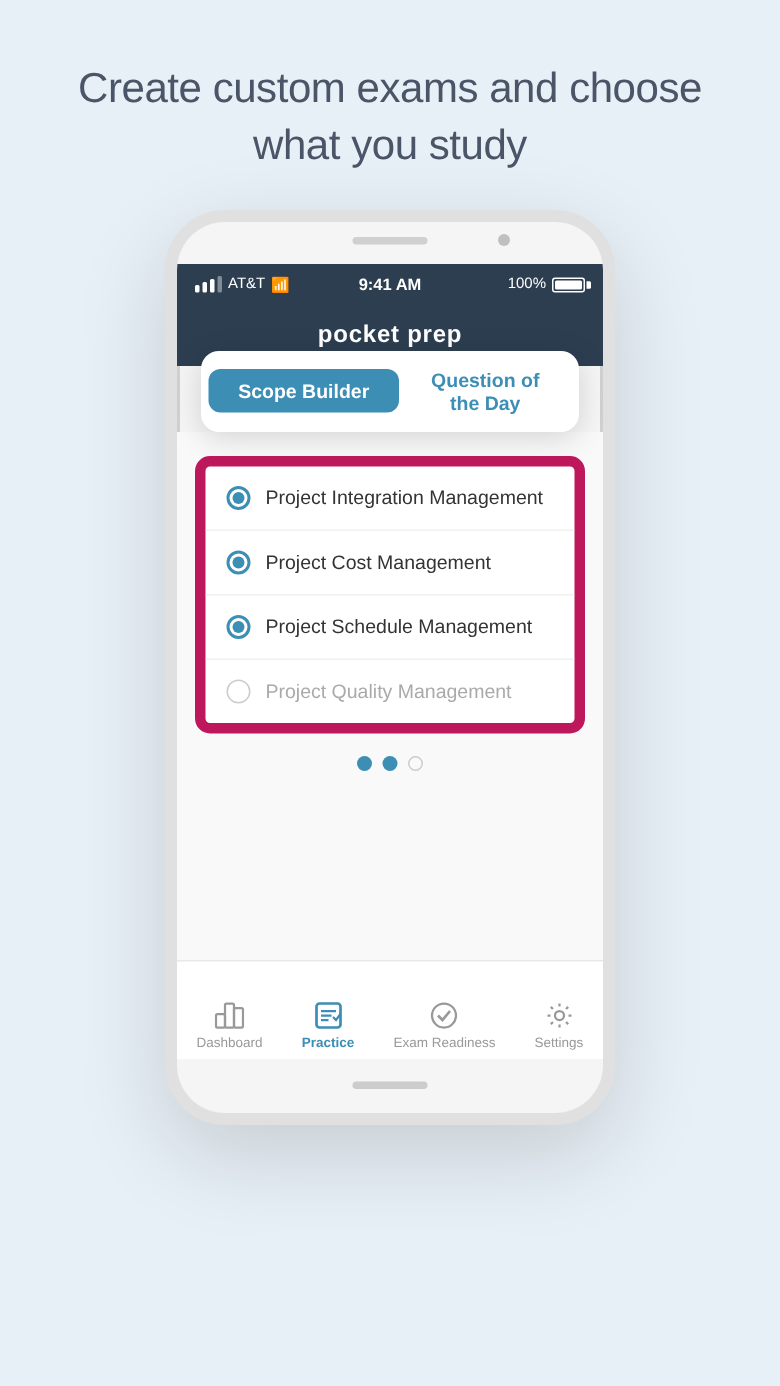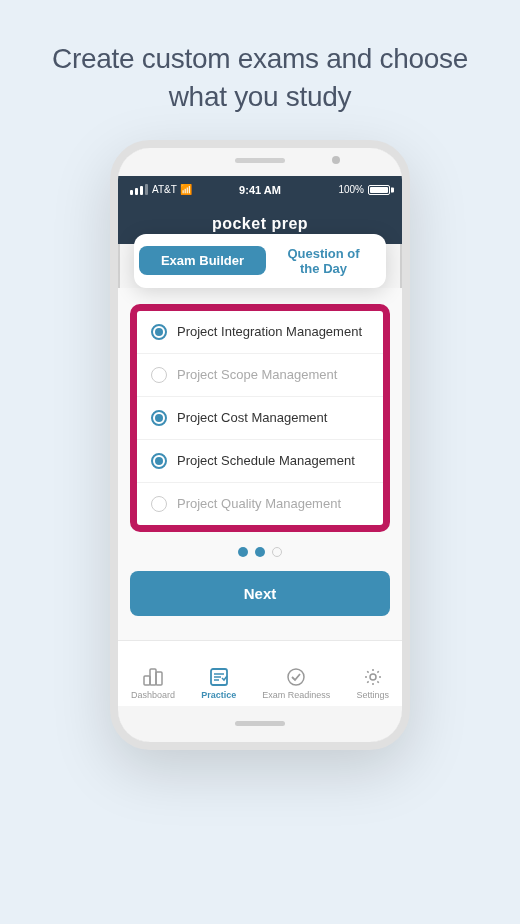--- a/index.html
+++ b/index.html
@@ -419,38 +419,34 @@
         </div>
       </div>
     </div>
   </div>
 
   <div class="app-header">
     <span class="app-title">pocket prep</span>
   </div>
 
   <div class="tab-switcher">
-    <div class="tab-active">Exam Builder</div>
+    <div class="tab-active">Scope Builder</div>
     <div class="tab-inactive">Question of the Day</div>
   </div>
 
   <div class="phone-content">
 
 
     <div class="option-list">
 
       <div class="option-item">
         <div class="radio-selected"></div>
         <span class="option-label-selected">Project Integration Management</span>
       </div>
 
-      <div class="option-item">
-        <div class="radio-unselected"></div>
-        <span class="option-label-unselected">Project Scope Management</span>
-      </div>
 
       <div class="option-item">
         <div class="radio-selected"></div>
         <span class="option-label-selected">Project Cost Management</span>
       </div>
 
       <div class="option-item">
         <div class="radio-selected"></div>
         <span class="option-label-selected">Project Schedule Management</span>
       </div>
@@ -461,21 +457,20 @@
       </div>
 
     </div>
 
     <div class="pagination">
       <div class="dot-filled"></div>
       <div class="dot-filled"></div>
       <div class="dot-empty"></div>
     </div>
 
-    <button class="next-btn">Next</button>
 
   </div>
 
   <div class="bottom-nav">
 
     <div class="nav-item">
       <div class="nav-icon">
         <svg width="20" height="18" viewBox="0 0 20 18" fill="none" xmlns="http://www.w3.org/2000/svg">
           <rect x="1" y="8" width="6" height="9" rx="1" stroke="#999" stroke-width="1.5" fill="none"></rect>
           <rect x="7" y="1" width="6" height="16" rx="1" stroke="#999" stroke-width="1.5" fill="none"></rect>

